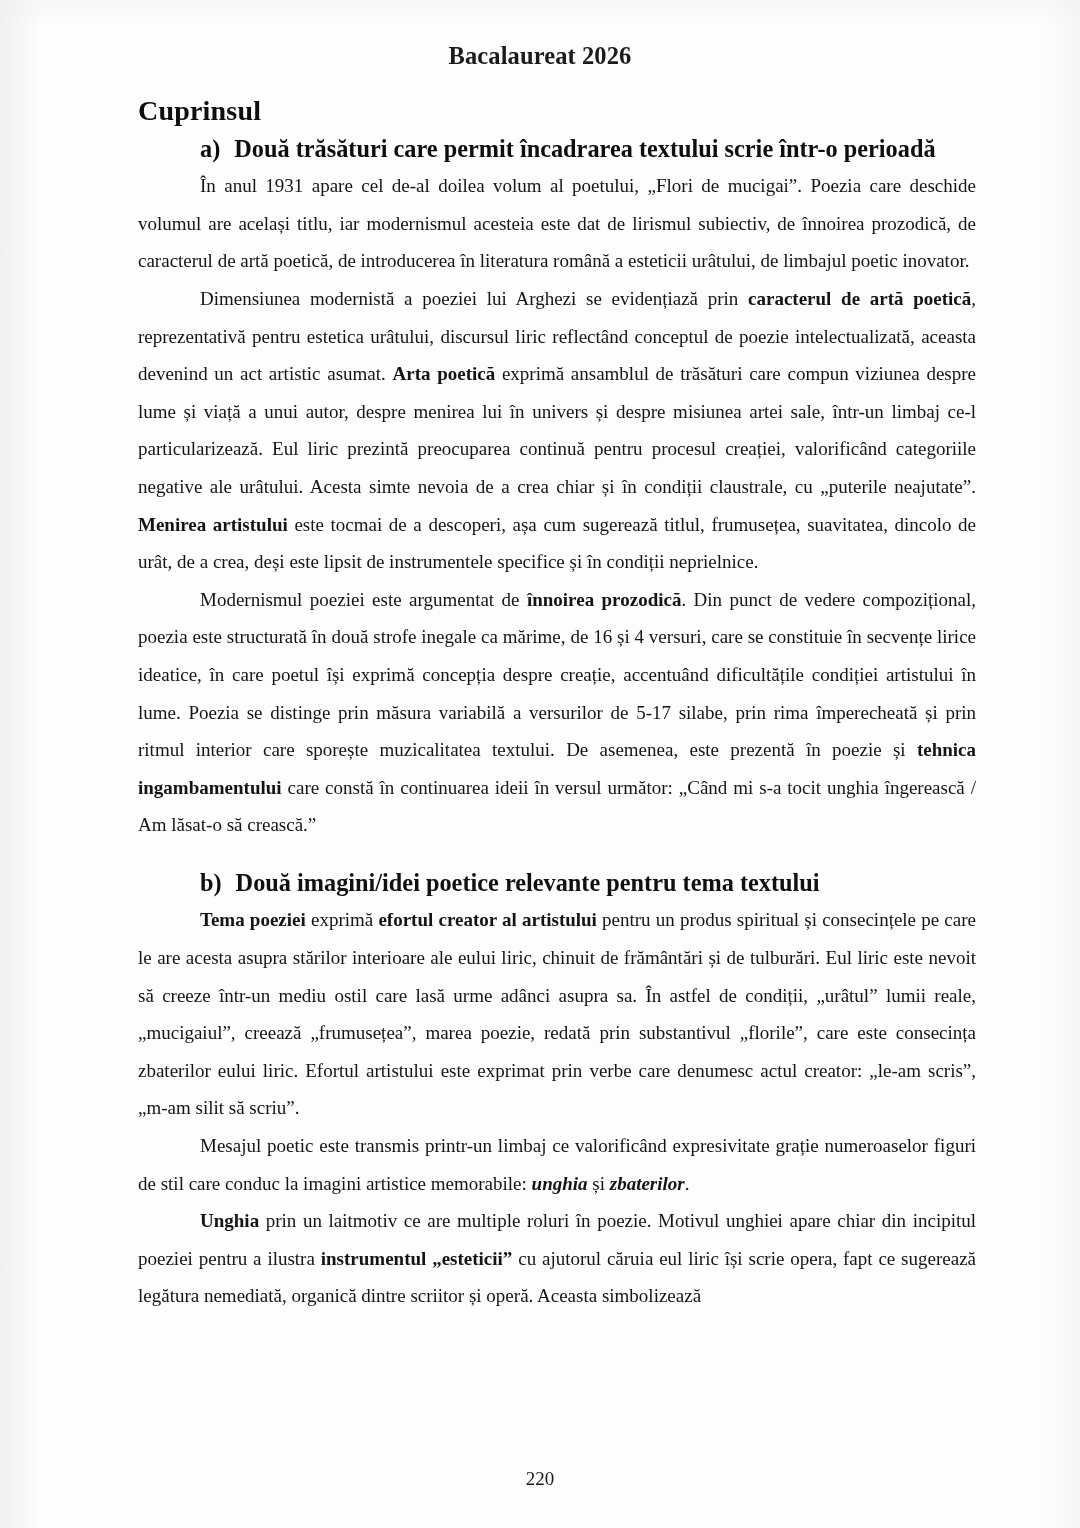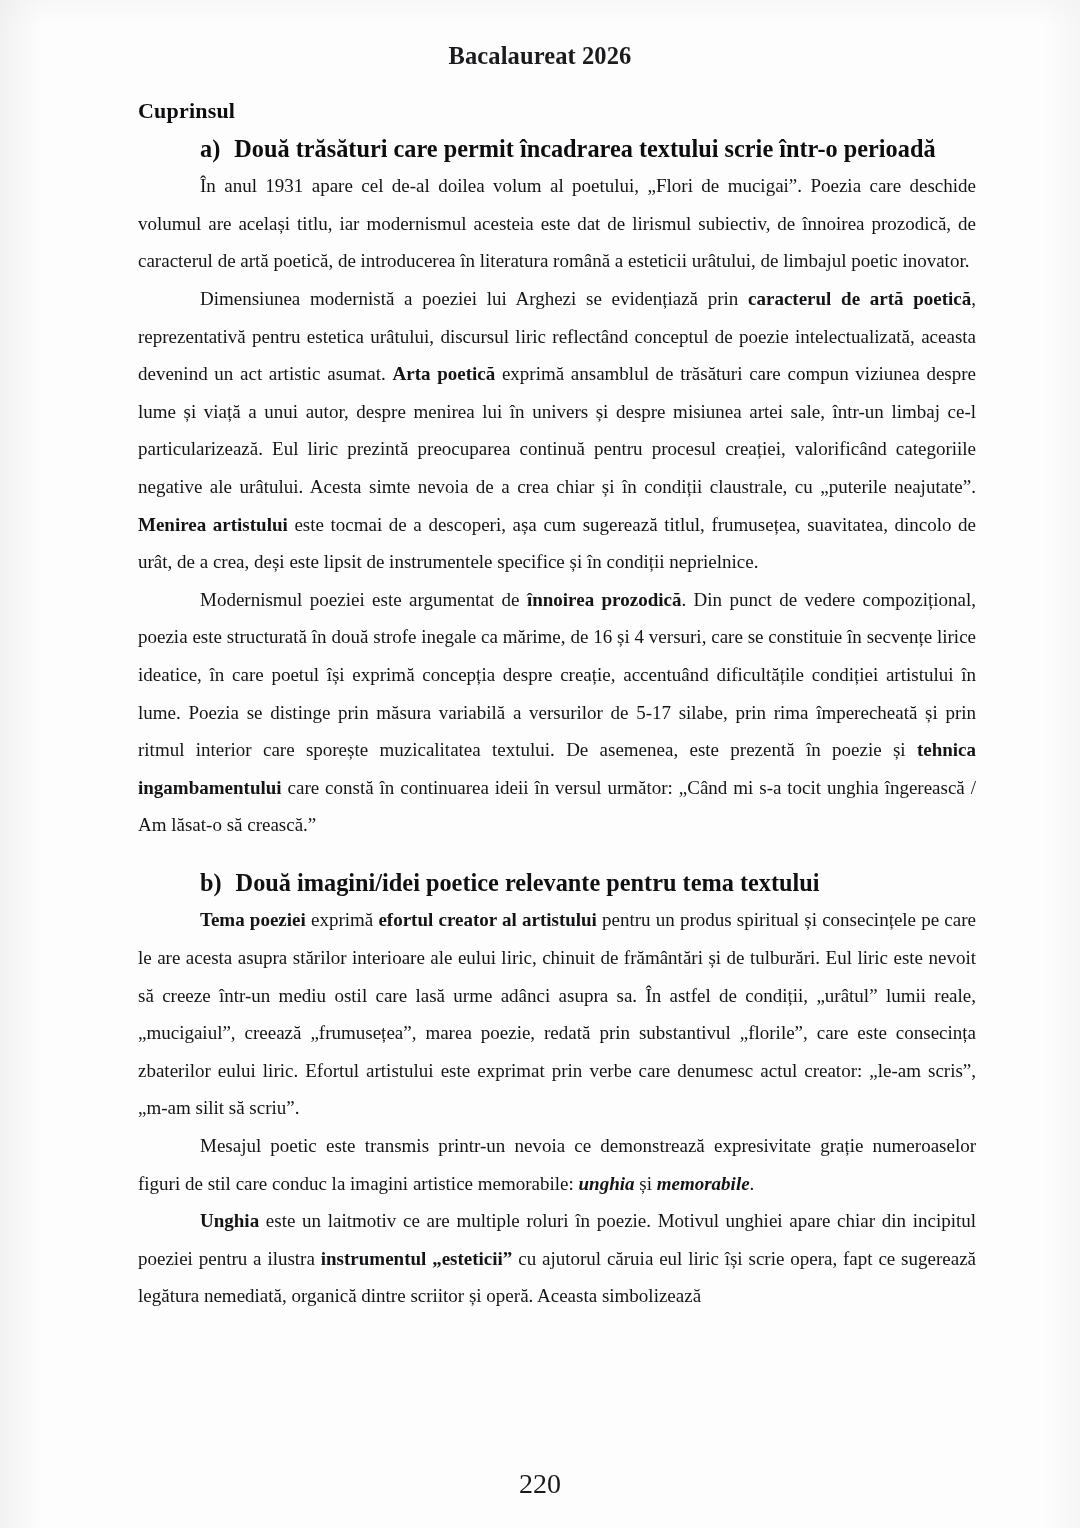--- a/index.html
+++ b/index.html
@@ -64,21 +64,21 @@
     color: #141417;
   }
 
   p.indent {
     text-indent: 62px;
   }
 
   
   .line-head {
     margin: 0;
-    font-size: 22px;
+    font-size: 28px;
     line-height: 37.6px;
     font-weight: bold;
     color: #101013;
   }
 
   .sub-label {
     margin: 0;
     font-size: 24.3px;
     line-height: 37.6px;
     font-weight: bold;
@@ -99,21 +99,21 @@
     font-weight: bold;
     letter-spacing: 0.2px;
   }
 
   .folio {
     position: absolute;
     left: 0;
     top: 1468px;
     width: 1080px;
     text-align: center;
-    font-size: 28px;
+    font-size: 19px;
     color: #1a1a1d;
   }
 
   
   .inky {
     color: #0d0d10;
   }
 </style>
 </head>
 <body>
@@ -134,20 +134,20 @@
 
     <p class="para indent inky"><span>În anul 1931 apare cel de-al doilea volum al poetului, „Flori de mucigai”. Poezia care deschide volumul are același titlu, iar modernismul acesteia este dat de lirismul subiectiv, de înnoirea prozodică, de caracterul de artă poetică, de introducerea în literatura română a esteticii urâtului, de limbajul poetic inovator.</span></p>
     <p class="para indent"><span>Dimensiunea modernistă a poeziei lui Arghezi se evidențiază prin </span><b>caracterul de artă poetică</b><span>, reprezentativă pentru estetica urâtului, discursul liric reflectând conceptul de poezie intelectualizată, aceasta devenind un act artistic asumat. </span><b>Arta poetică</b><span> exprimă ansamblul de trăsături care compun viziunea despre lume și viață a unui autor, despre menirea lui în univers și despre misiunea artei sale, într-un limbaj ce-l particularizează. Eul liric prezintă preocuparea continuă pentru procesul creației, valorificând categoriile negative ale urâtului. Acesta simte nevoia de a crea chiar și în condiții claustrale, cu „puterile neajutate”. </span><b>Menirea artistului</b><span> este tocmai de a descoperi, așa cum sugerează titlul, frumusețea, suavitatea, dincolo de urât, de a crea, deși este lipsit de instrumentele specifice și în condiții neprielnice.</span></p>
     <p class="para indent"><span>Modernismul poeziei este argumentat de </span><b>înnoirea prozodică</b><span>. Din punct de vedere compozițional, poezia este structurată în două strofe inegale ca mărime, de 16 și 4 versuri, care se constituie în secvențe lirice ideatice, în care poetul își exprimă concepția despre creație, accentuând dificultățile condiției artistului în lume. Poezia se distinge prin măsura variabilă a versurilor de 5-17 silabe, prin rima împerecheată și prin ritmul interior care sporește muzicalitatea textului. De asemenea, este prezentă în poezie și </span><b>tehnica ingambamentului</b><span> care constă în continuarea ideii în versul următor: „Când mi s-a tocit unghia îngerească / Am lăsat-o să crească.”</span></p>
 
     <div class="sub-label gap-before">
       <span class="marker">b)</span><span>Două imagini/idei poetice relevante pentru tema textului</span>
     </div>
 
     <p class="para indent"><b>Tema poeziei</b><span> exprimă </span><b>efortul creator al artistului</b><span> pentru un produs spiritual și consecințele pe care le are acesta asupra stărilor interioare ale eului liric, chinuit de frământări și de tulburări. Eul liric este nevoit să creeze într-un mediu ostil care lasă urme adânci asupra sa. În astfel de condiții, „urâtul” lumii reale, „mucigaiul”, creează „frumusețea”, marea poezie, redată prin substantivul „florile”, care este consecința zbaterilor eului liric. Efortul artistului este exprimat prin verbe care denumesc actul creator: „le-am scris”, „m-am silit să scriu”.</span></p>
-    <p class="para indent"><span>Mesajul poetic este transmis printr-un nevoia ce demonstrează expresivitate grație numeroaselor figuri de stil care conduc la imagini artistice memorabile: </span><b><i>unghia</i></b><span> și </span><b><i>memorabile</i></b><span>.</span></p>
-    <p class="para indent"><b>Unghia</b><span> este un laitmotiv ce are multiple roluri în poezie. Motivul unghiei apare chiar din incipitul poeziei pentru a ilustra </span><b>instrumentul „esteticii”</b><span> cu ajutorul căruia eul liric își scrie opera, fapt ce sugerează legătura nemediată, organică dintre scriitor și operă. Aceasta simbolizează </span></p>
+    <p class="para indent"><span>Mesajul poetic este transmis printr-un limbaj ce valorificând expresivitate grație numeroaselor figuri de stil care conduc la imagini artistice memorabile: </span><b><i>unghia</i></b><span> și </span><b><i>zbaterilor</i></b><span>.</span></p>
+    <p class="para indent"><b>Unghia</b><span> prin un laitmotiv ce are multiple roluri în poezie. Motivul unghiei apare chiar din incipitul poeziei pentru a ilustra </span><b>instrumentul „esteticii”</b><span> cu ajutorul căruia eul liric își scrie opera, fapt ce sugerează legătura nemediată, organică dintre scriitor și operă. Aceasta simbolizează </span></p>
 
   </div>
 
   <div class="folio">220</div>
 
 </div>
 
 </body></html>

